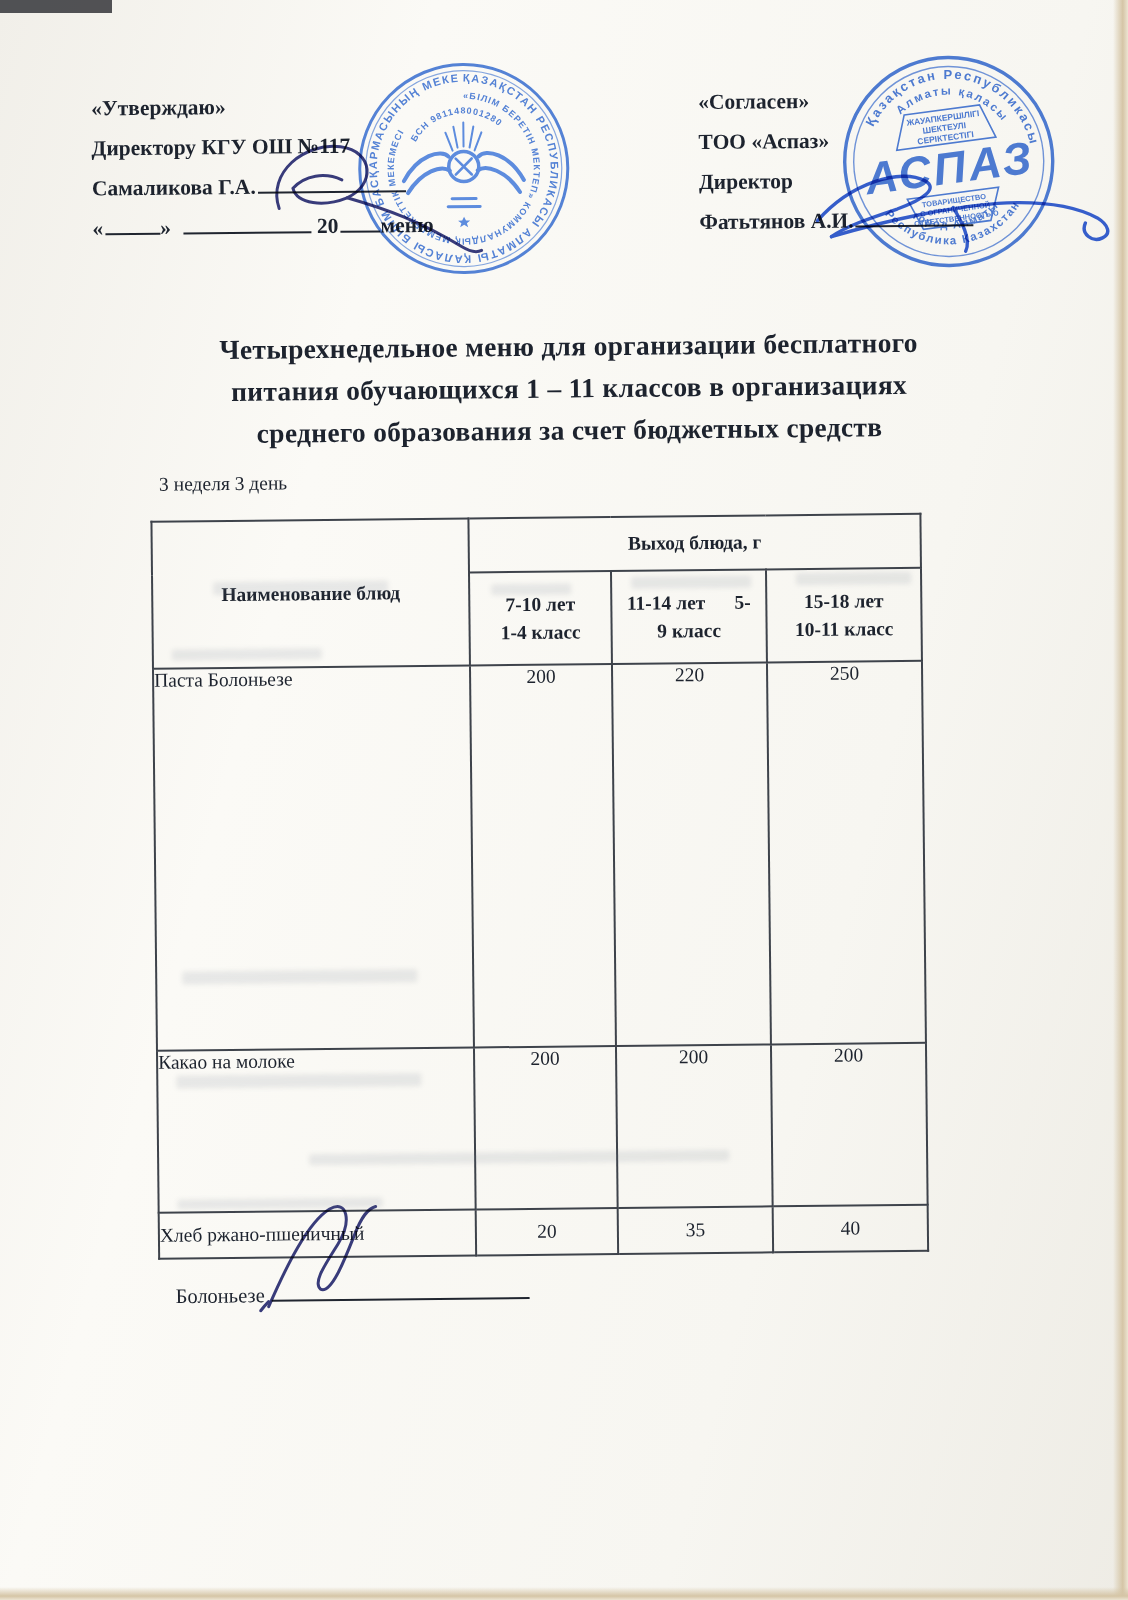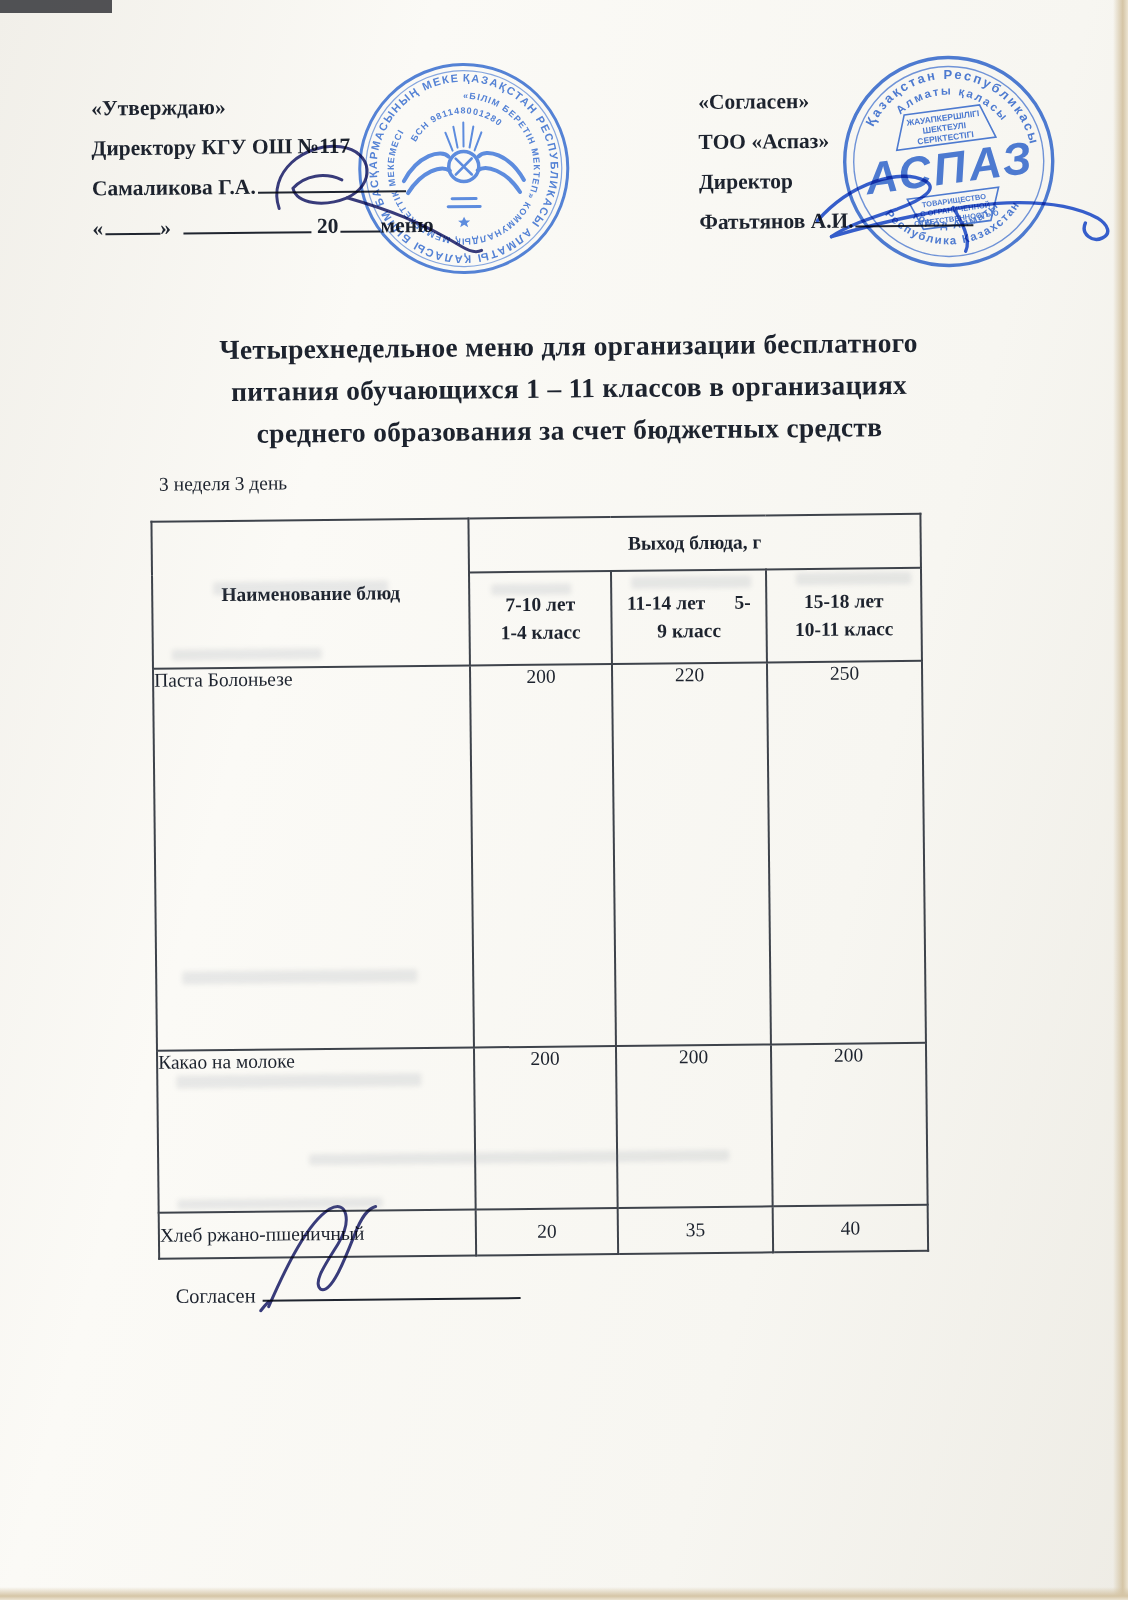--- a/index.html
+++ b/index.html
@@ -216,21 +216,21 @@
     <tr style="height:46px" class="small-row">
       <td class="dish">Хлеб ржано-пшеничный</td>
       <td class="val">20</td>
       <td class="val">35</td>
       <td class="val">40</td>
     </tr>
   </tbody>
     </table>
 
   <div class="nurse">
-    <span>Согласен</span>
+    <span>Болоньезе</span>
     <span class="blank w255"></span>
   </div>
   <svg class="sig" style="left:244px;top:1196px;" width="150" height="118" viewBox="0 0 150 118">
     <g fill="none" stroke="#2e3173" stroke-width="3" stroke-linecap="round" opacity=".95">
       <path d="M14,112 C32,72 54,28 76,15 C94,5 98,28 84,50 C72,69 58,88 66,95 C77,101 92,62 101,40 C108,23 114,15 122,13"></path>
       <path d="M6,116 C9,112 12,109 14,107"></path>
     </g>
   </svg>
 
   <div class="ghost" style="left:210px;top:583px;width:175px;height:13px"></div>

